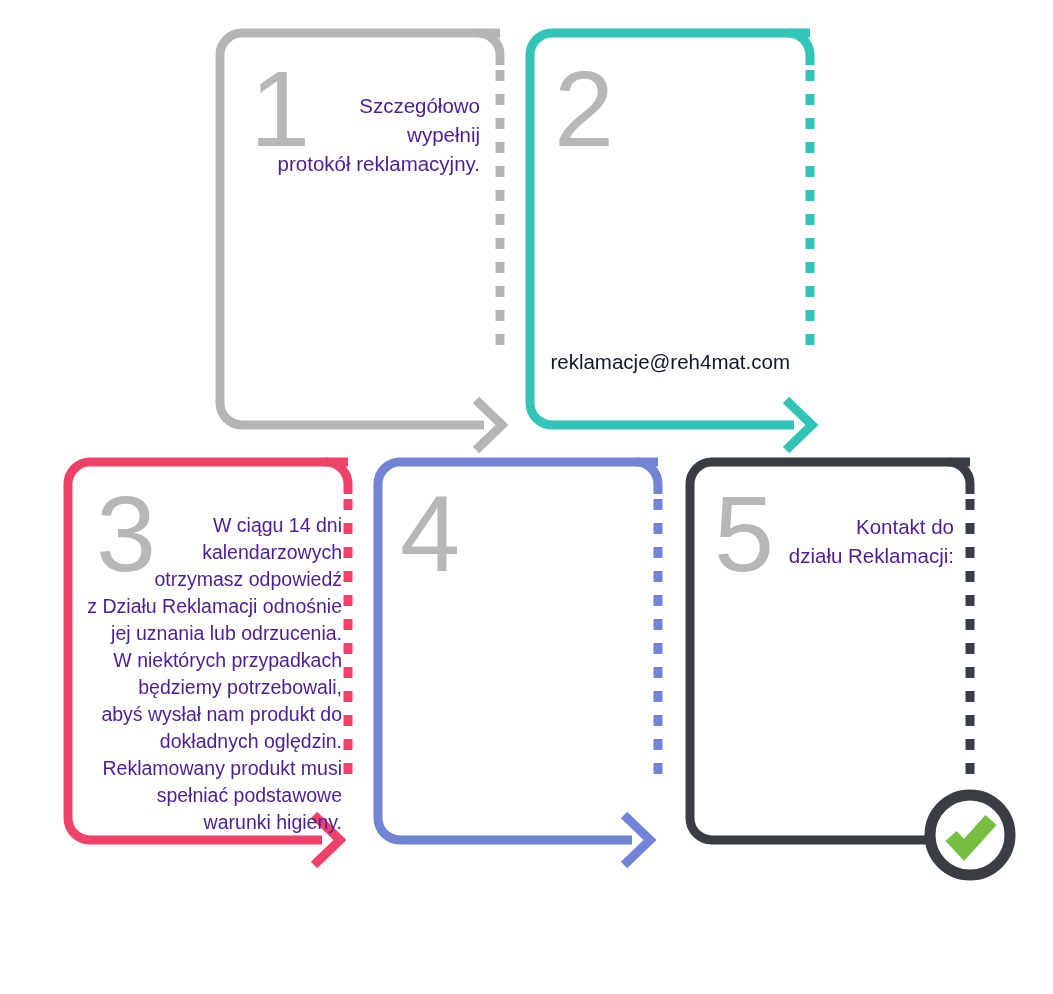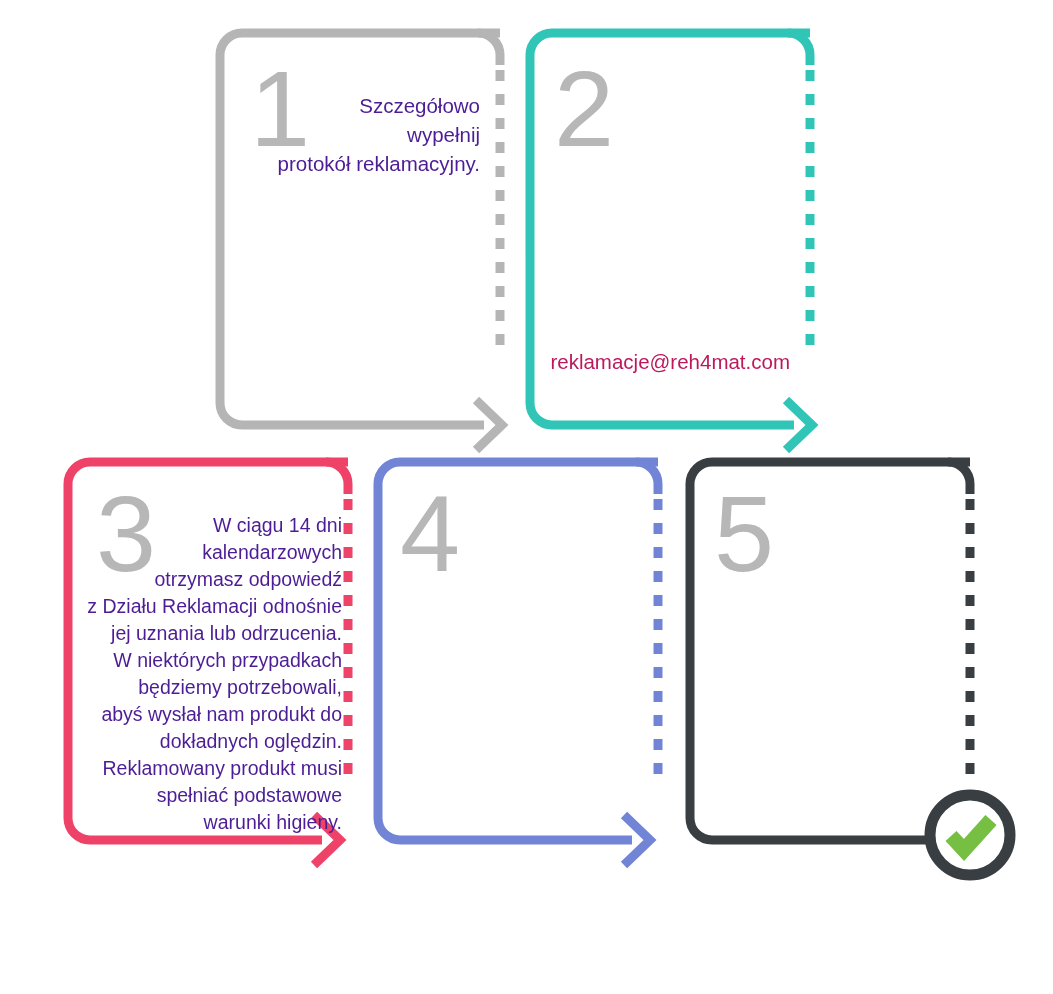--- a/index.html
+++ b/index.html
@@ -45,21 +45,21 @@
     position: absolute;
     color: #4c1d95;
     font-family: "Liberation Sans", sans-serif;
     font-size: 20.5px;
     line-height: 1.42;
     text-align: right;
     white-space: pre-line;
   }
   .step-contact {
     position: absolute;
-    color: #be185d;
+    color: #0f172a;
     font-family: "Liberation Sans", sans-serif;
     font-size: 20.5px;
     line-height: 1.42;
     text-align: right;
     white-space: pre-line;
   }
 </style>
 </head>
 <body>
 
@@ -147,16 +147,18 @@
       <path d="M 288 12 L 30 12 A 22 22 0 0 0 8 34 L 8 368 A 22 22 0 0 0 30 390 L 258 390" fill="none" stroke="#383e42" stroke-width="9" stroke-linecap="butt"></path>
       <path d="M 266 12 A 22 22 0 0 1 288 34 L 288 44" fill="none" stroke="#383e42" stroke-width="9"></path>
       <line x1="288" y1="49" x2="288" y2="324" stroke="#383e42" stroke-width="9" stroke-dasharray="11 13"></line>
       <g>
         <circle cx="288" cy="385" r="40" fill="#ffffff" stroke="#383e42" stroke-width="11"></circle>
         <path d="M 269 386 L 282 400 L 309 370" fill="none" stroke="#76bf43" stroke-width="15" stroke-linecap="butt" stroke-linejoin="miter"></path>
       </g>
     </svg>
     <div class="step-body" style="left:0; top:0; width:290px; height:390px;">
       <div class="step-number" style="left:32px; top:30px; font-size:108px;">5</div>
+      <div class="step-text" style="left:20px; top:62px; width:252px;">Kontakt do
+działu Reklamacji:</div>
     </div>
   </div>
 
 </div>
 
 </body></html>

